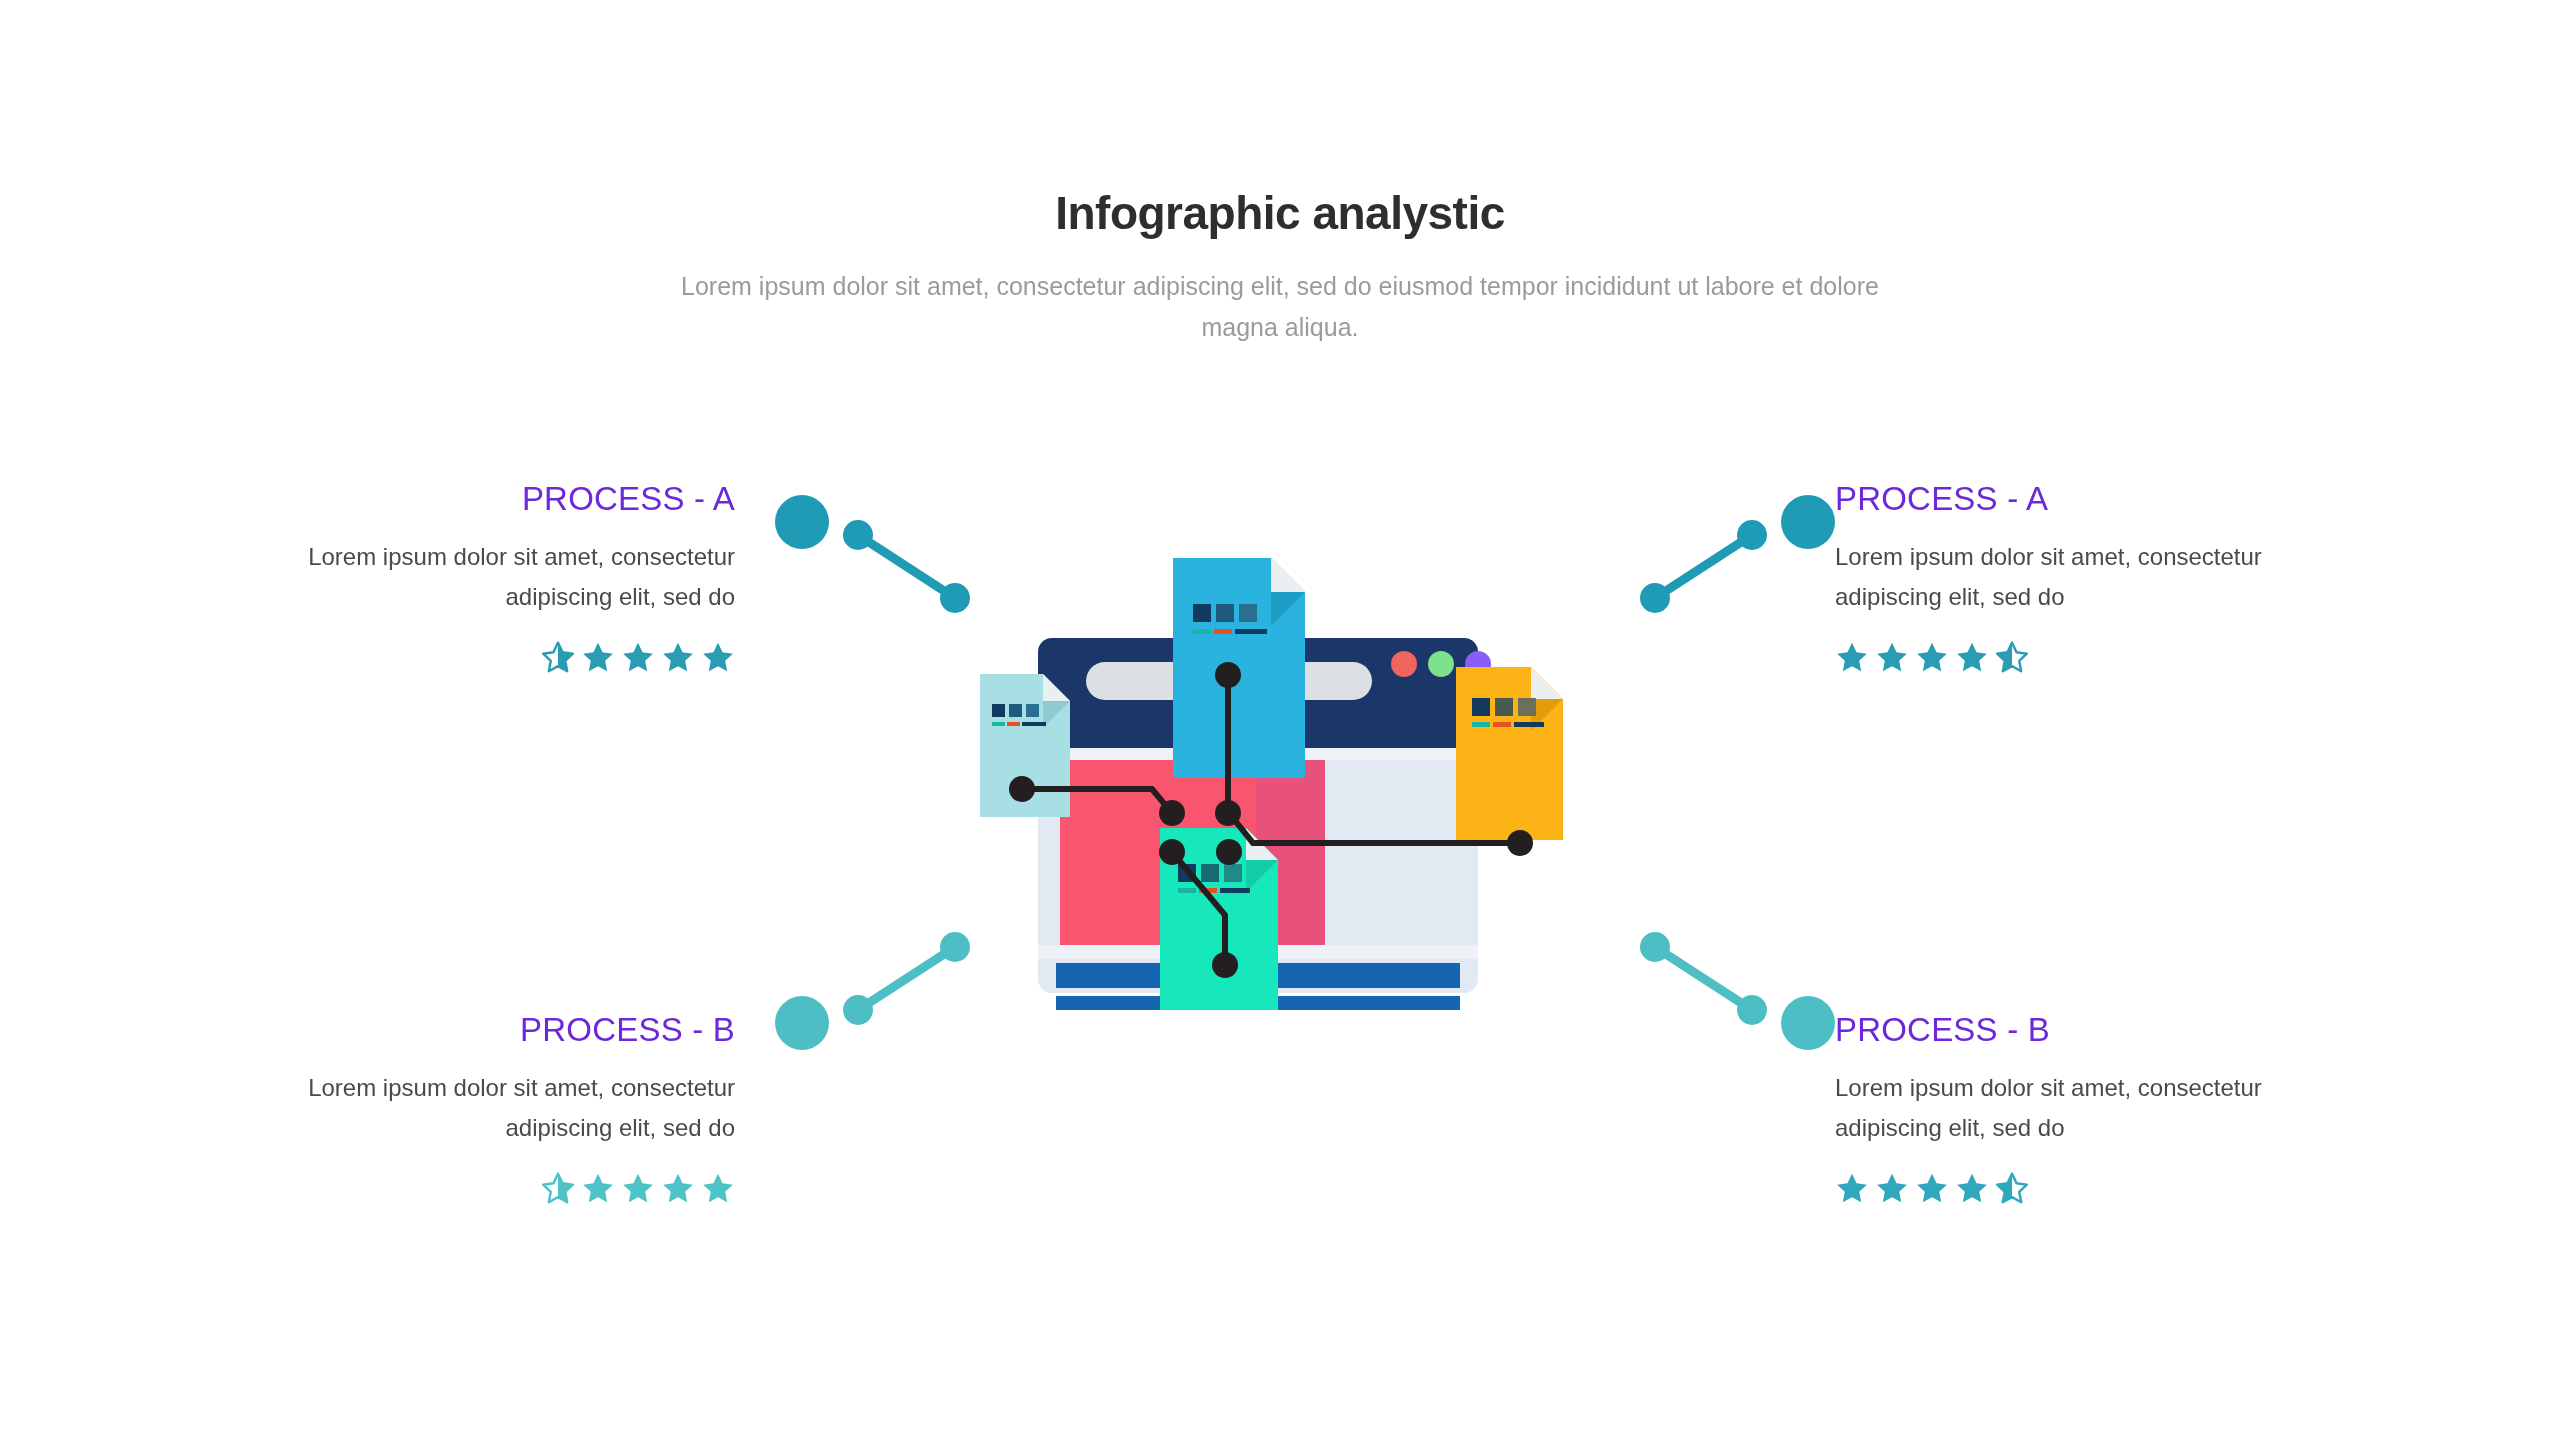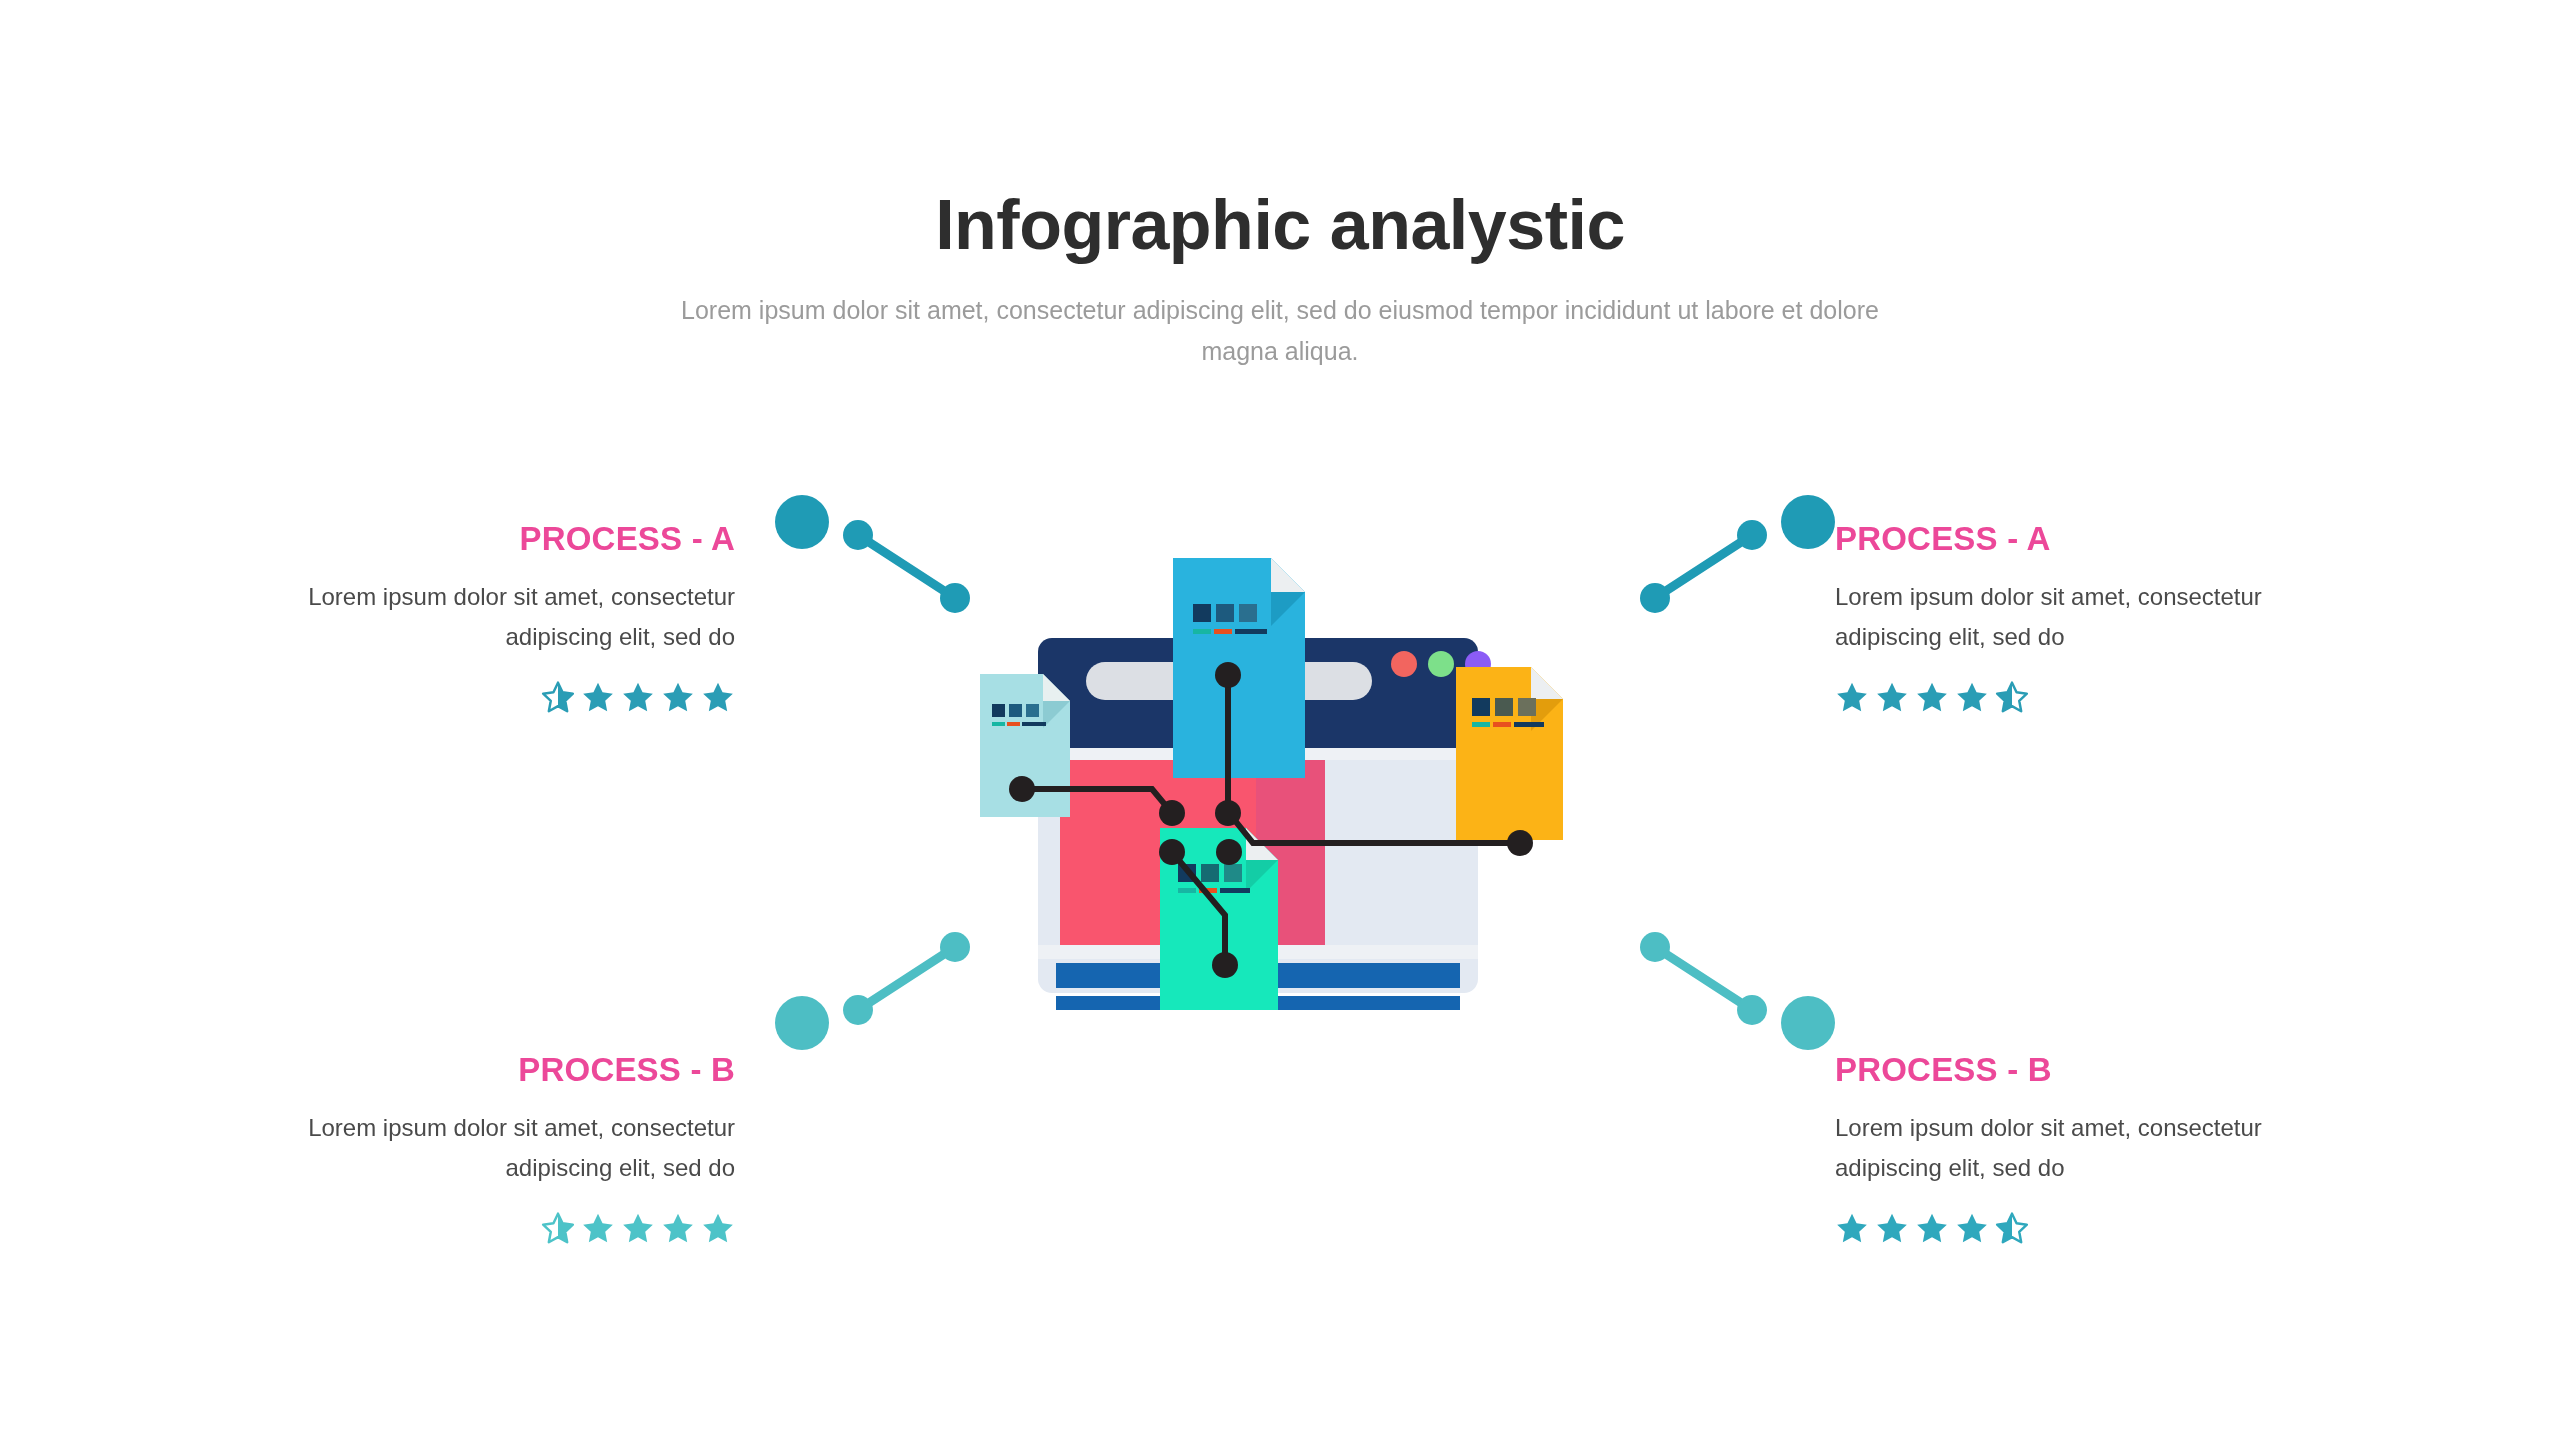--- a/index.html
+++ b/index.html
@@ -19,21 +19,21 @@
 
   
   .header {
     position: absolute;
     left: 0;
     top: 190px;
     width: 2560px;
     text-align: center;
   }
   .page-title {
-    font-size: 70px;
+    font-size: 46px;
     font-weight: bold;
     color: #2e2e2e;
     letter-spacing: -0.5px;
     line-height: 1.0;
   }
   .page-subtitle {
     margin: 0 auto;
     margin-top: 30px;
     width: 1200px;
     font-size: 25px;
@@ -45,26 +45,25 @@
   
   .proc {
     position: absolute;
     width: 520px;
   }
   .proc-right { text-align: left; }
   .proc-left  { text-align: right; }
 
   .proc-title {
     font-size: 33px;
-    font-weight: bold;
-    color: #ec4899;
+    font-weight: normal;
+    color: #6d28d9;
     letter-spacing: 0.2px;
     line-height: 1.0;
     white-space: nowrap;
-    margin-top: 40px;
   }
   .proc-desc {
     margin-top: 22px;
     font-size: 24px;
     color: #4a4a4a;
     line-height: 1.65;
     font-weight: 400;
   }
   .stars {
     margin-top: 20px;

